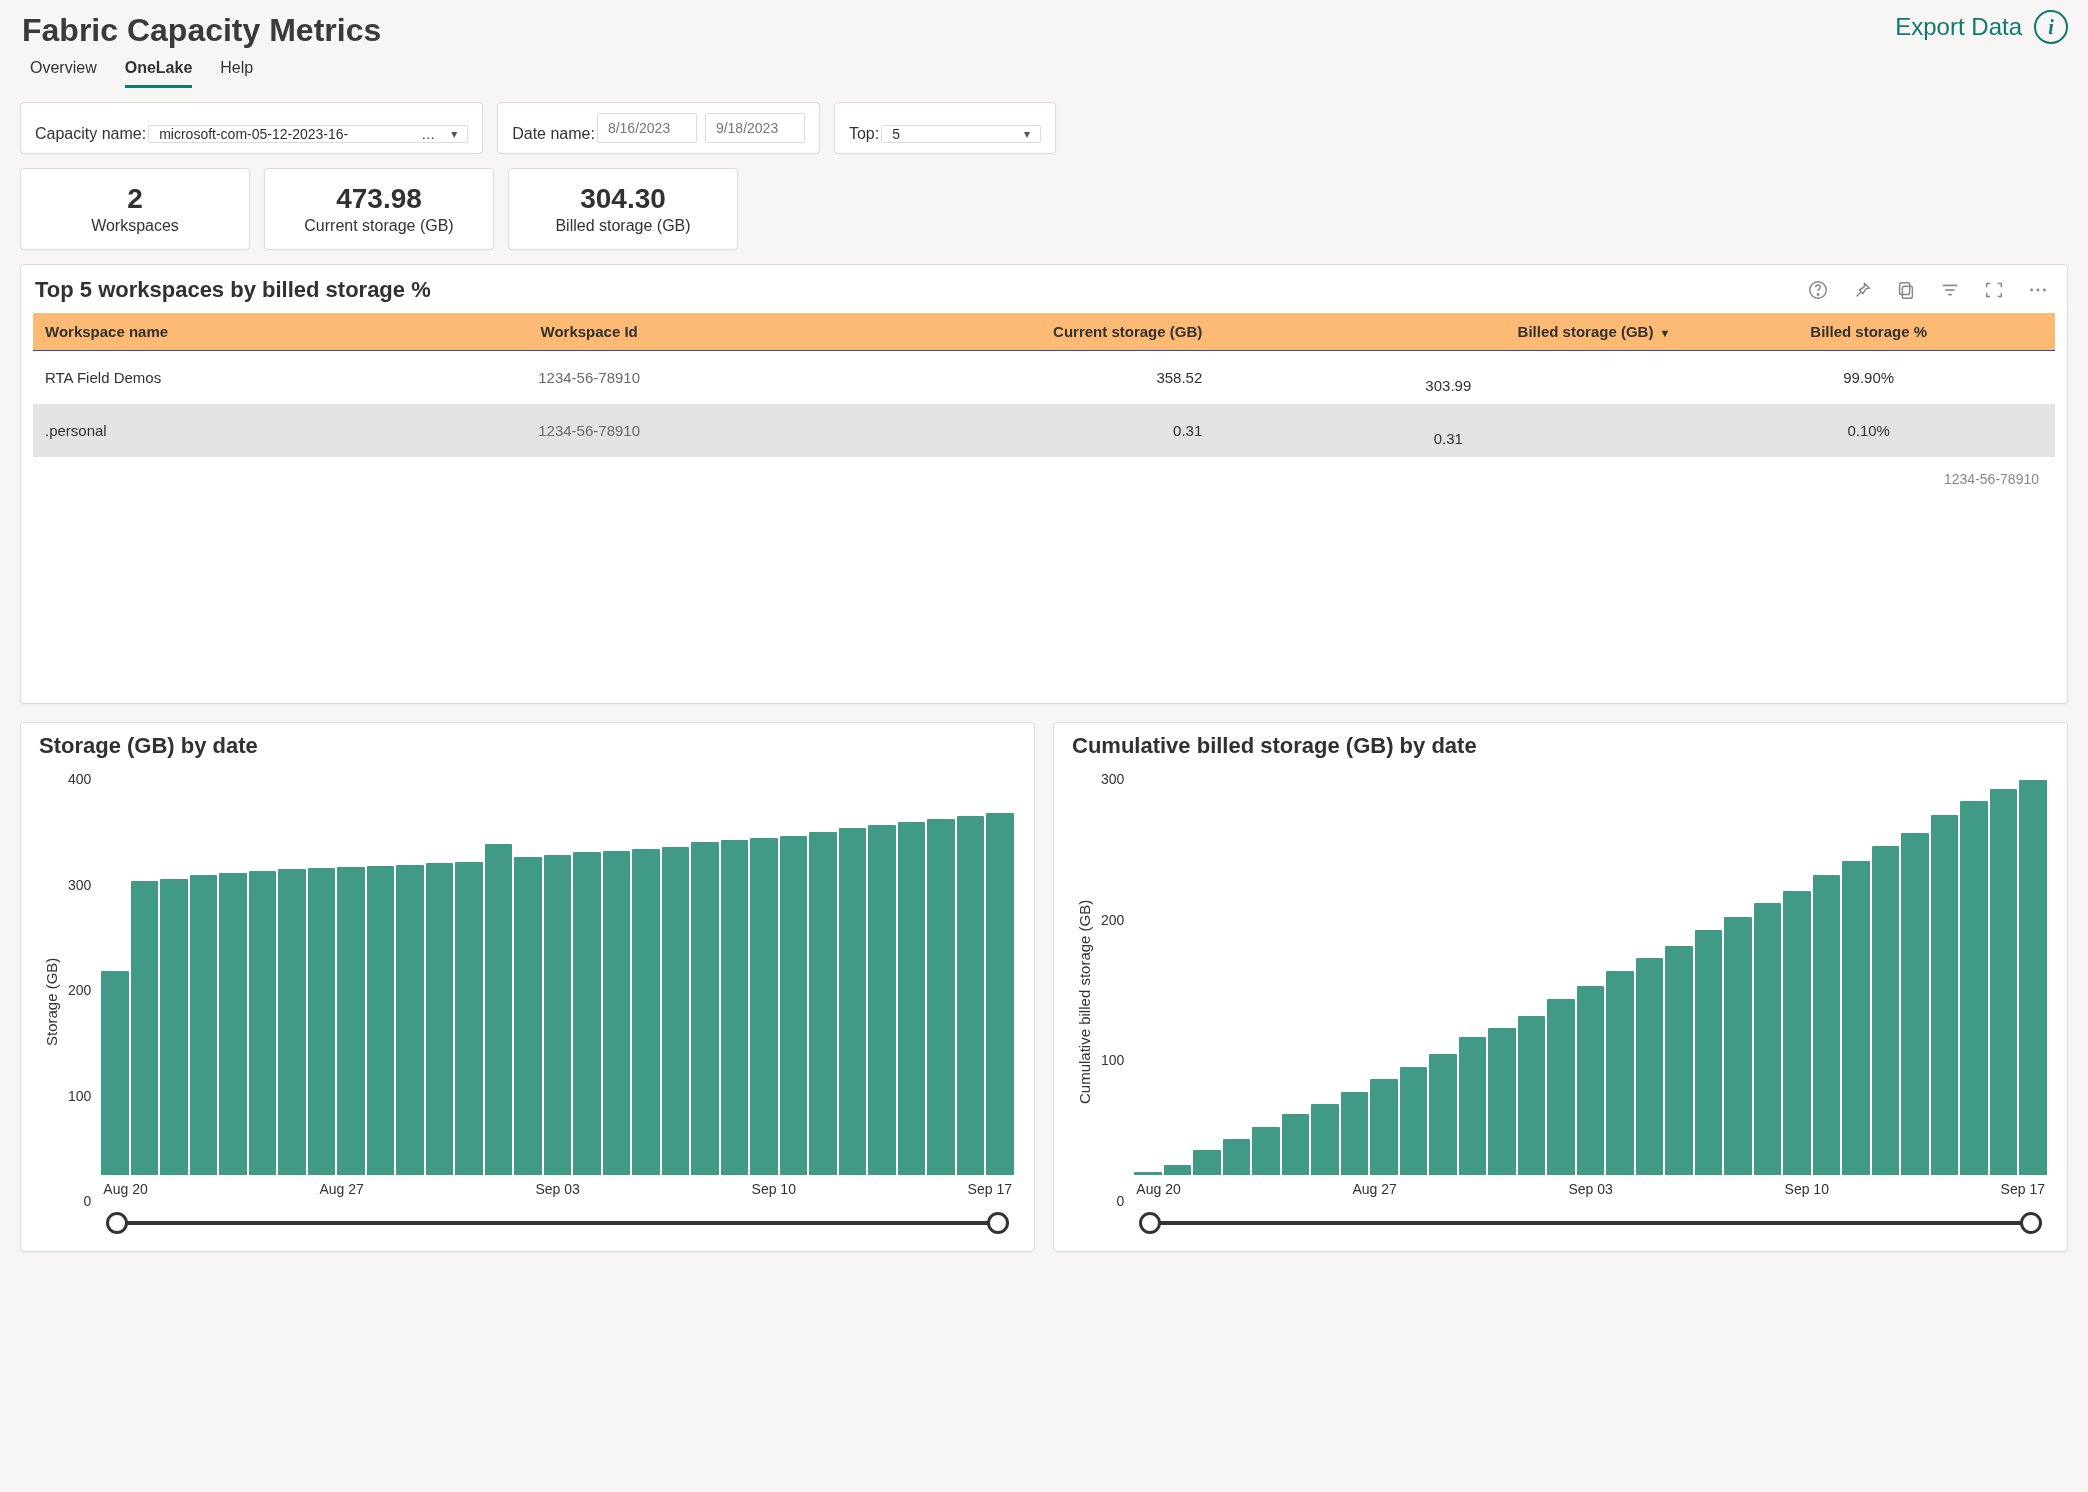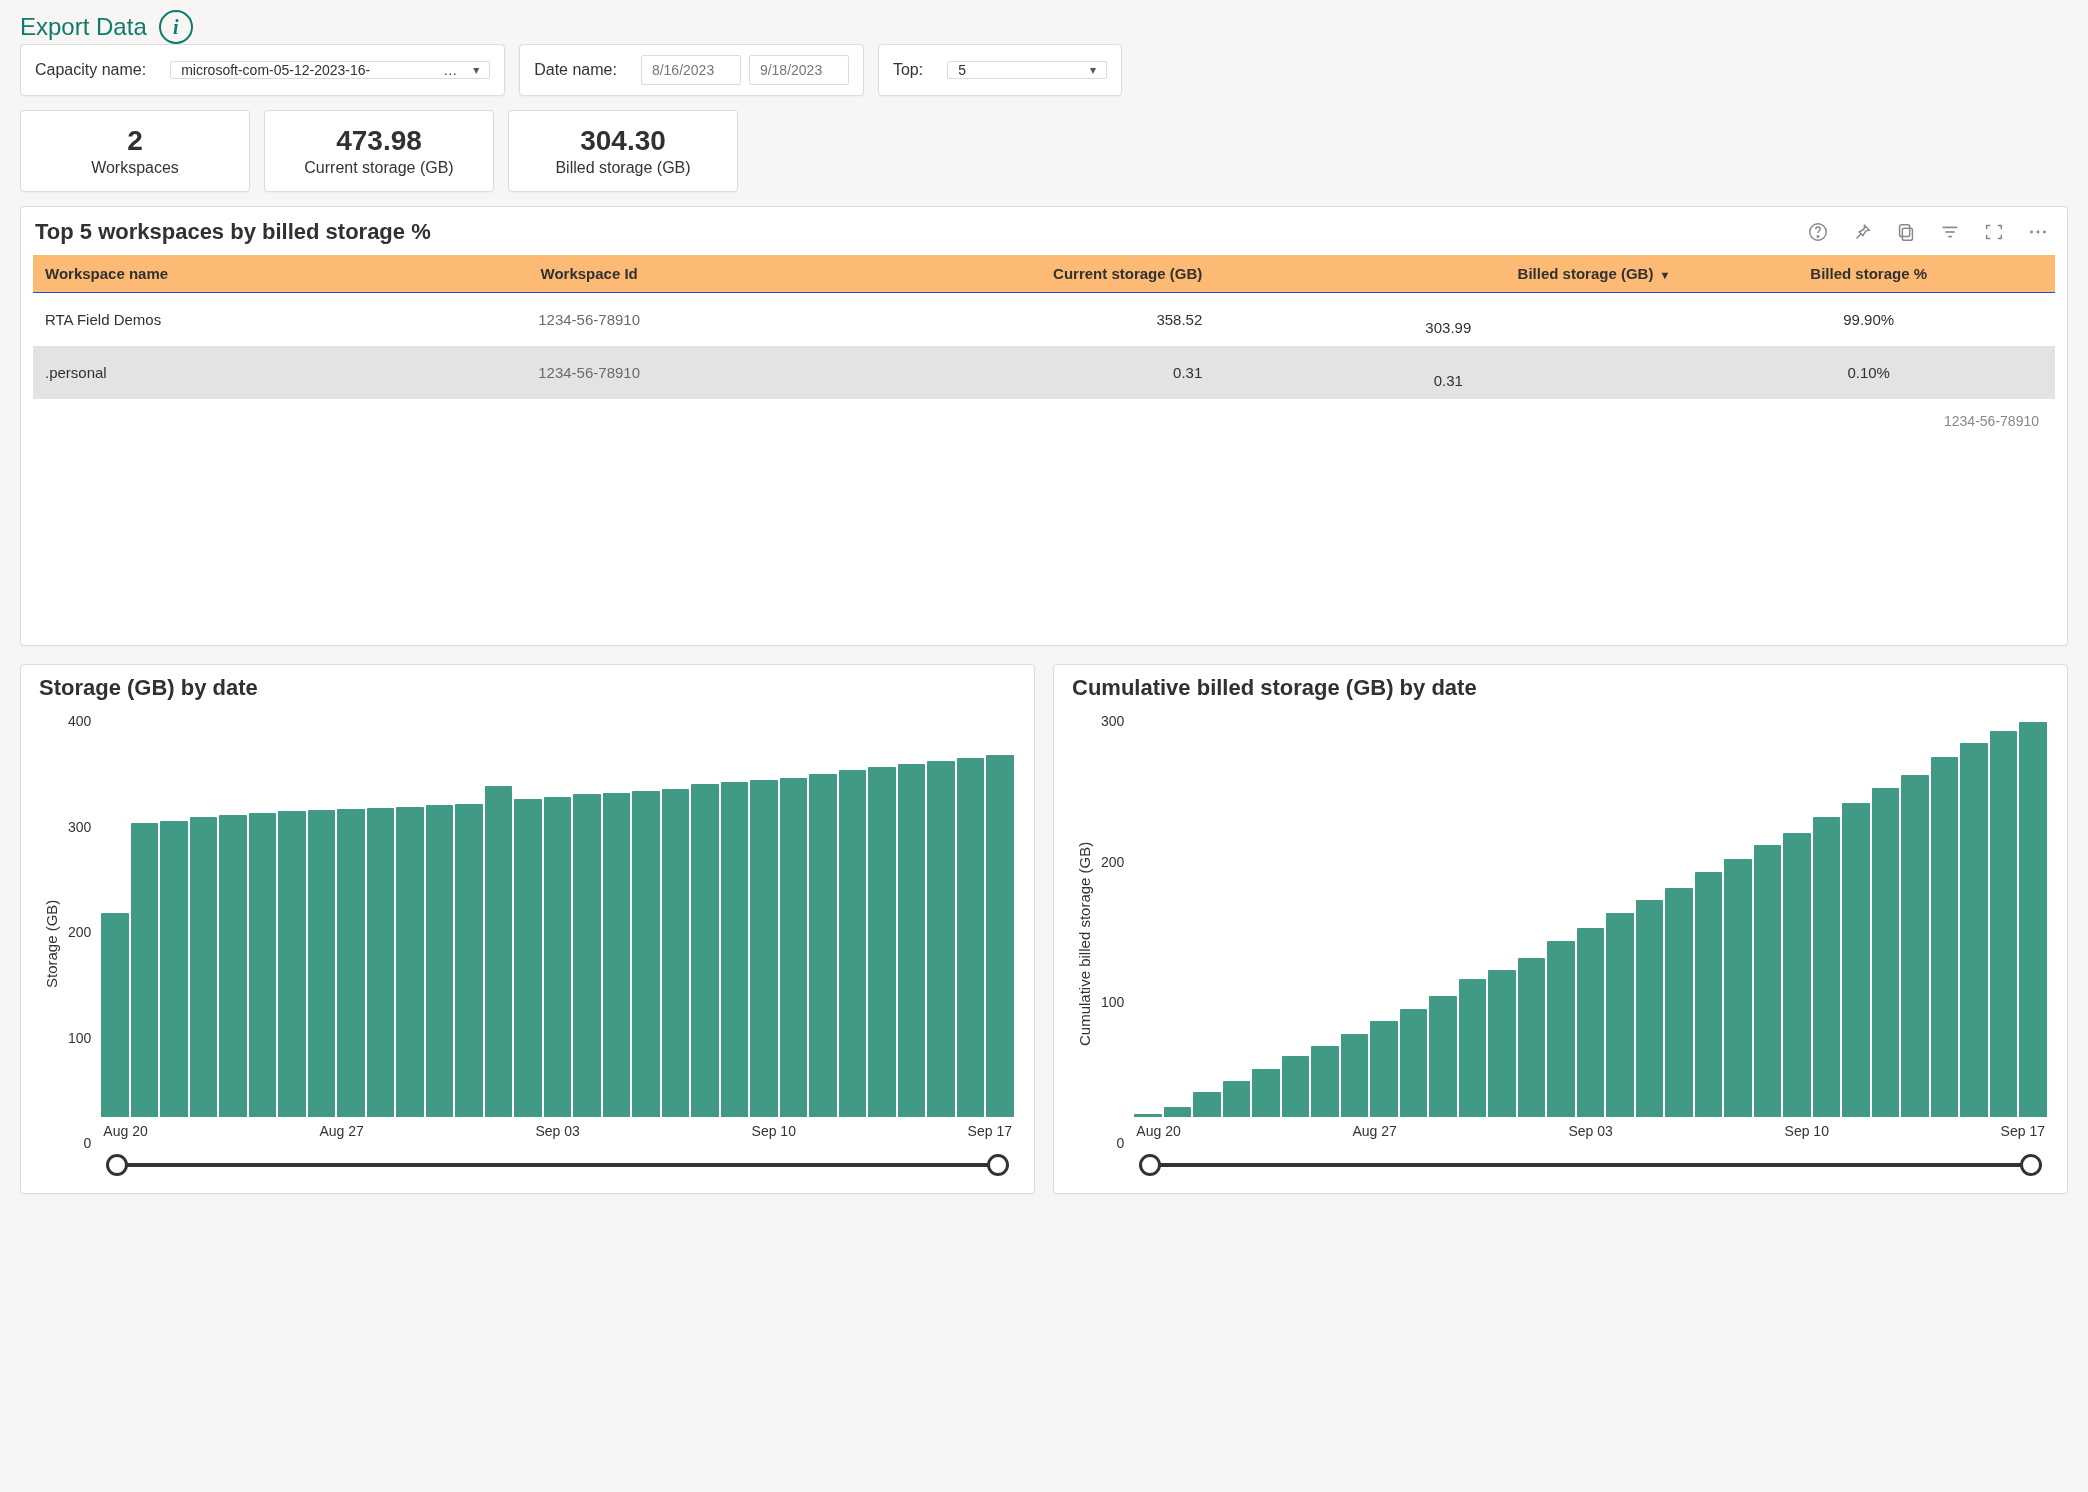--- a/index.html
+++ b/index.html
@@ -31,21 +31,21 @@
   .export-text{font-size:24px;font-weight:400;color:var(--accent);}
   .info-icon{width:34px;height:34px;border:2.5px solid var(--accent);border-radius:50%;display:flex;align-items:center;justify-content:center;color:var(--accent);font-style:italic;font-family:Georgia,serif;font-size:20px;font-weight:600;}
 
   
   .tabs{display:flex;gap:28px;margin:4px 0 14px 10px;}
   .tab{padding:4px 0 8px 0;font-size:16px;color:#333;cursor:pointer;}
   .tab.active{border-bottom:3px solid var(--accent);font-weight:600;}
 
   
   .filters{display:flex;gap:14px;margin-bottom:14px;}
-  .filter-box{background:var(--card);border:1px solid var(--border);border-radius:4px;display:flex;align-items:center;padding:10px 14px;gap:24px;box-shadow:0 1px 2px rgba(0,0,0,0.04);}
+  .filter-box{background:var(--card);border:1px solid var(--border);border-radius:4px;display:flex;align-items:flex-end;padding:10px 14px;gap:2px;box-shadow:0 1px 2px rgba(0,0,0,0.04);}
   .filter-label{font-size:16px;color:#333;}
   .dropdown{border:1px solid var(--border);border-radius:2px;padding:0 10px;display:flex;align-items:center;justify-content:space-between;min-width:160px;background:#fff;}
   .dropdown.wide{min-width:320px;}
   .chev{margin-left:8px;font-size:12px;color:#555;}
   .date-inputs{display:flex;gap:8px;}
   .date-input{border:1px solid var(--border);border-radius:2px;padding:6px 10px;color:#777;min-width:100px;background:#fff;}
 
   
   .kpis{display:flex;gap:14px;margin-bottom:14px;}
   .kpi{background:var(--card);border:1px solid var(--border);border-radius:4px;min-width:230px;padding:14px 24px;text-align:center;box-shadow:0 1px 2px rgba(0,0,0,0.04);}
@@ -86,20 +86,28 @@
   .slider{position:relative;height:28px;margin-top:12px;}
   .slider-track{position:absolute;left:18px;right:18px;top:50%;height:4px;background:#333;border-radius:2px;transform:translateY(-50%);}
   .slider-handle{position:absolute;top:50%;width:22px;height:22px;border:3px solid #333;background:#fff;border-radius:50%;transform:translate(-50%,-50%);}
 </style>
 </head>
 <body>
 
 <div class="page">
 
   <div class="header">
+    <div>
+      <div class="title">Fabric Capacity Metrics</div>
+      <div class="tabs" id="tabs">
+          <div class="tab">Overview</div>
+          <div class="tab active">OneLake</div>
+          <div class="tab">Help</div>
+        </div>
+    </div>
     <div class="export">
       <span class="export-text">Export Data</span>
       <span class="info-icon">i</span>
     </div>
   </div>
 
   <div class="filters">
     <div class="filter-box">
       <span class="filter-label">Capacity name:</span>
       <div class="dropdown wide">

